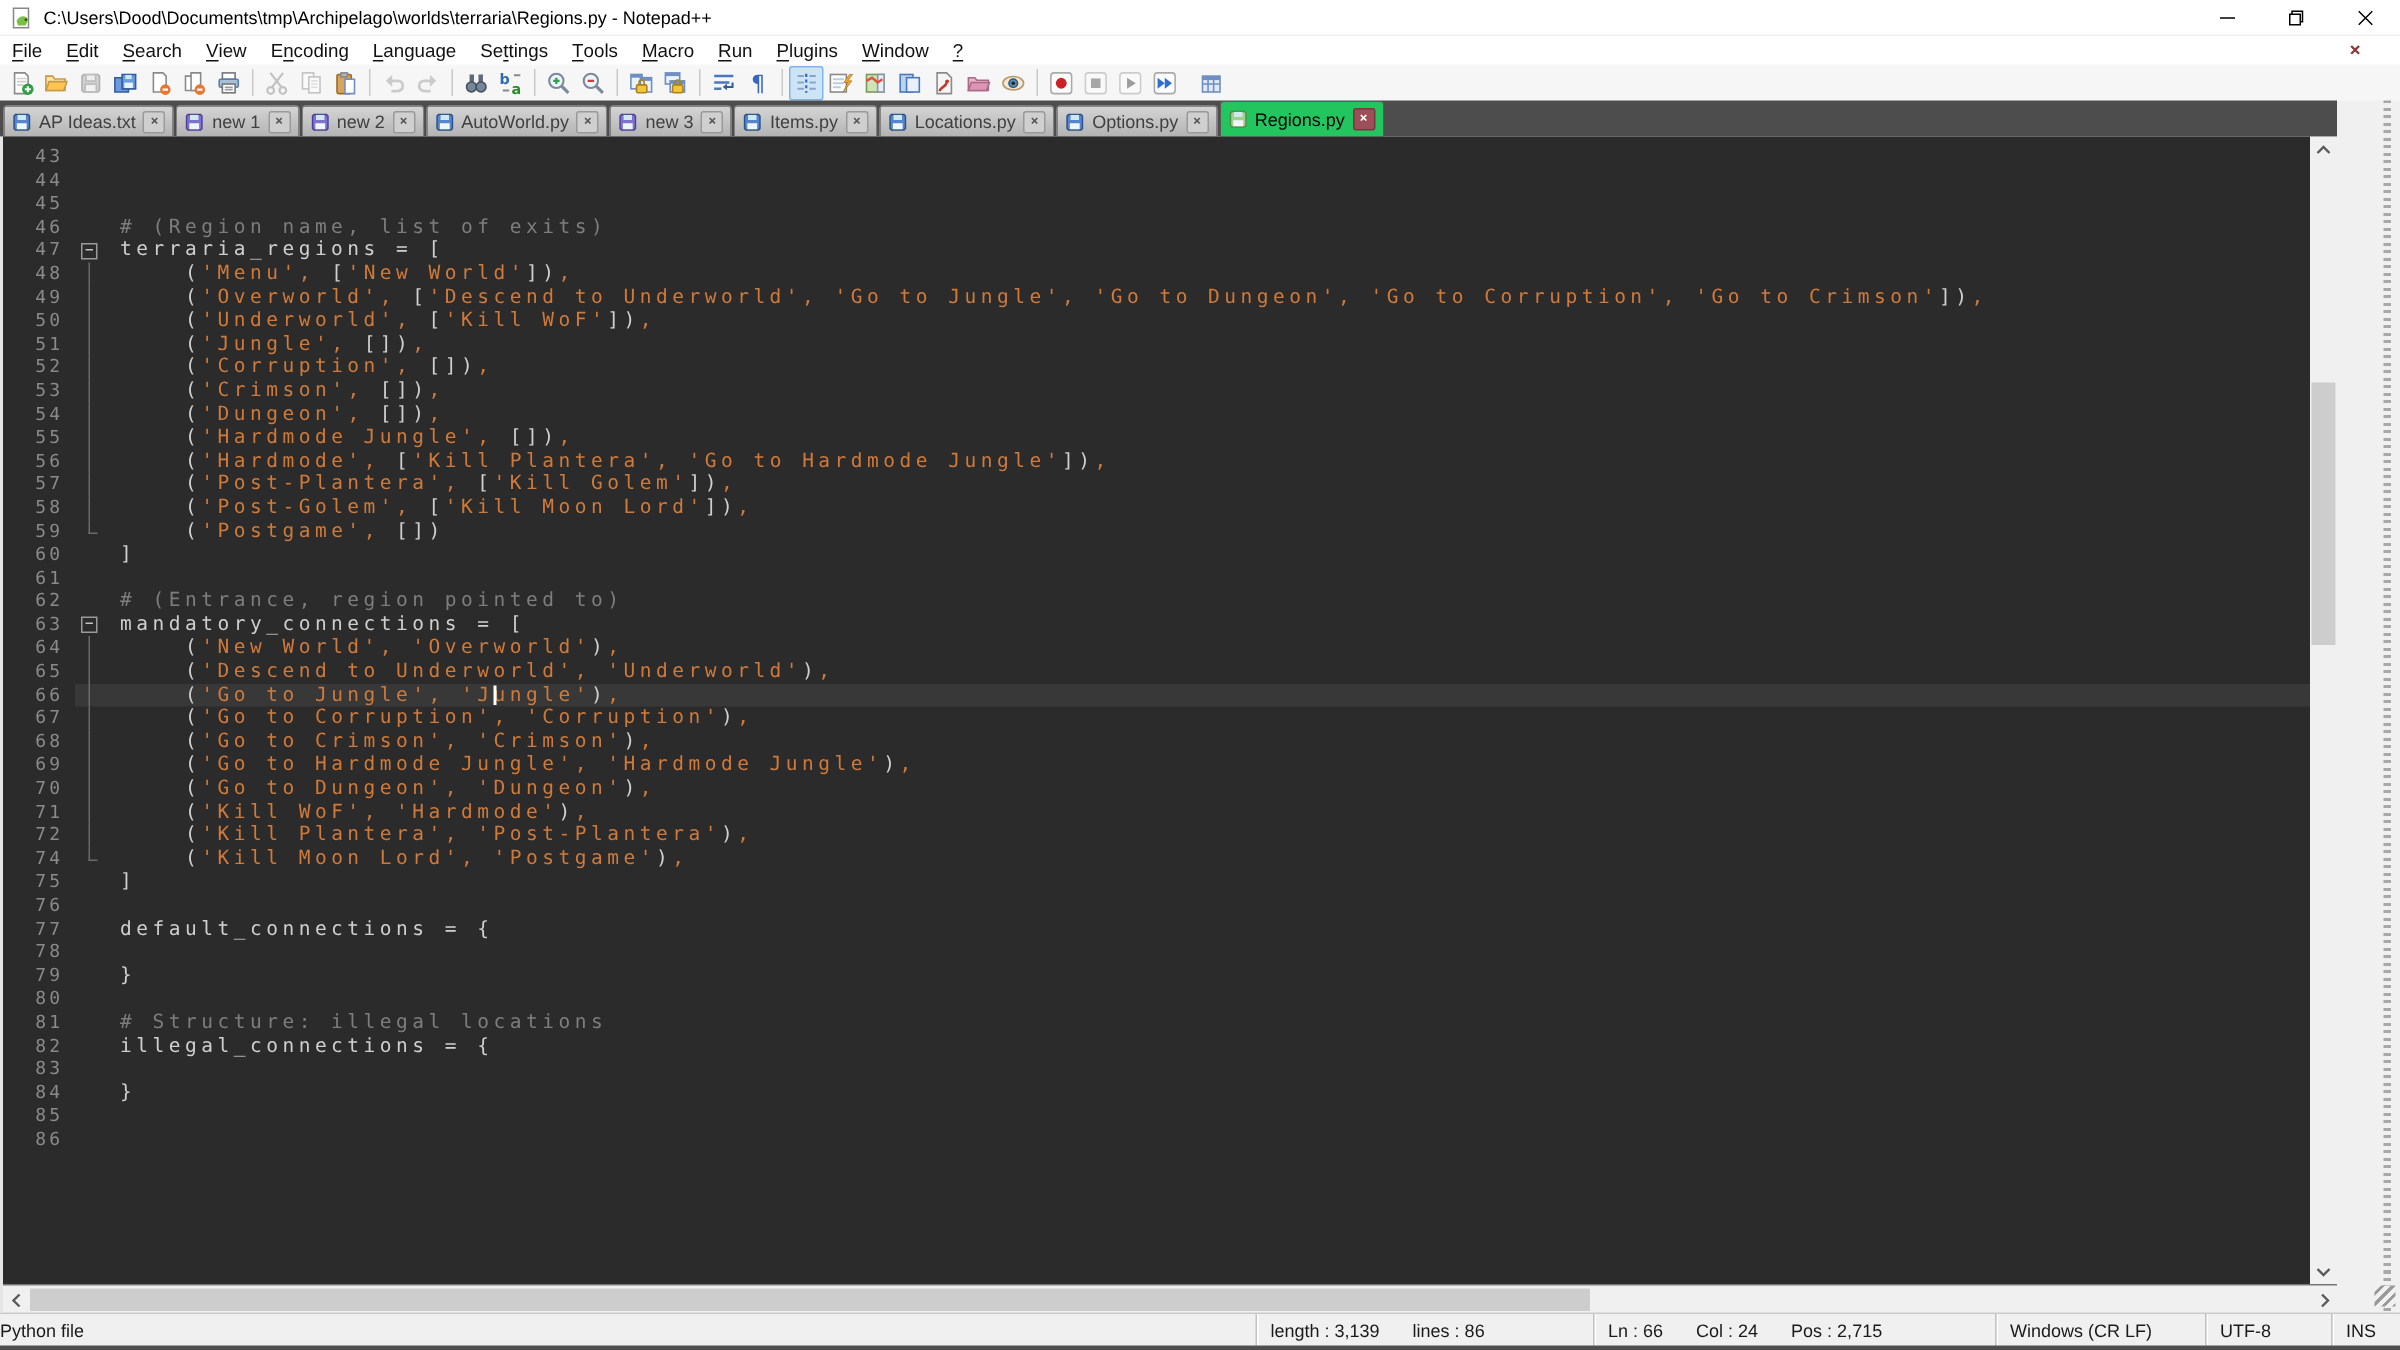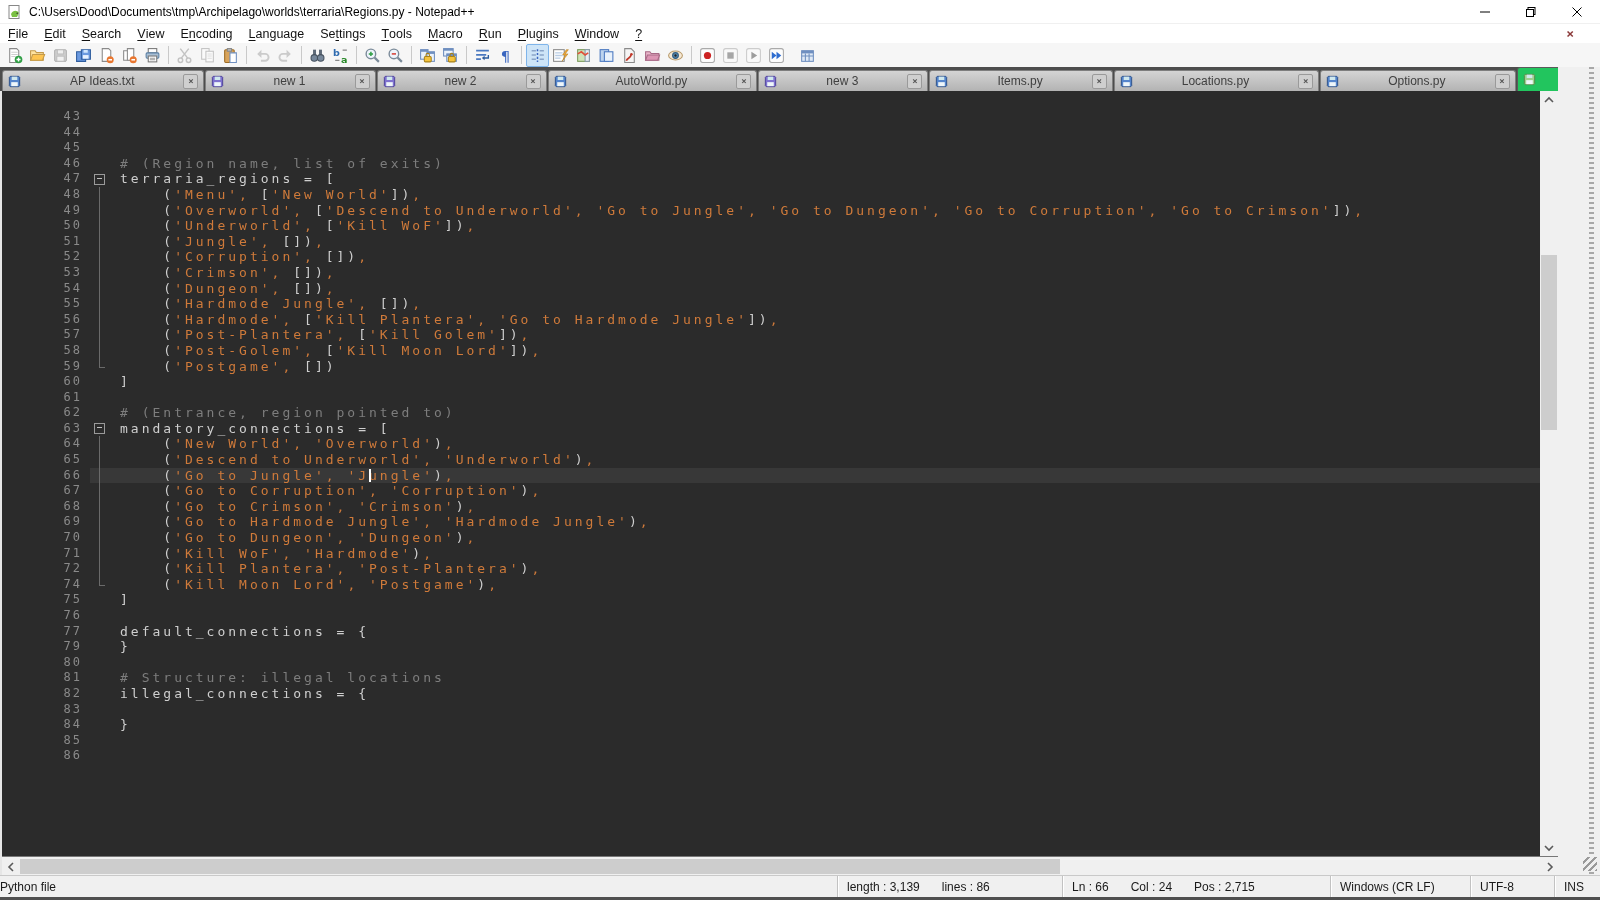--- a/index.html
+++ b/index.html
@@ -32,33 +32,33 @@
   .tbtn svg{display:block;}
   .tbtn.active{background:#cde4f7;border-color:#7eb4ea;}
   .tbtn.disabled svg{filter:grayscale(1);opacity:.55;}
   .tsep{width:1px;height:18px;background:#c9c9c9;margin:0 4px;}
 
   
   .tabbar{position:absolute;left:0;top:67px;width:1558px;height:24px;background:#4d4d4d;
           display:flex;align-items:flex-end;padding-left:2px;box-sizing:border-box;}
   .tab{height:20px;display:flex;align-items:center;background:linear-gradient(#d4d4d4,#b3b3b3);
        border:1px solid #7e7e7e;border-bottom:none;border-radius:3px 3px 0 0;margin-right:1px;
-       padding:0 5px 0 4px;font-size:12px;color:#404040;white-space:nowrap;gap:44px;}
+       padding:0 5px 0 4px;font-size:12px;color:#404040;white-space:nowrap;}
   .tab .flop{width:15px;height:15px;margin-right:4px;display:inline-flex;}
   .tab .tlabel{margin-right:5px;}
   .tab .tclose{width:13px;height:13px;border:1px solid #9a9a9a;background:#cfcfcf;border-radius:2px;
        display:flex;align-items:center;justify-content:center;font-size:9px;line-height:1;color:#555;
        font-family:"DejaVu Sans Mono",monospace;font-weight:bold;}
   .tab.active{height:23px;background:#22c55e;color:#000;border-color:#5a5a5a;}
   .tab.active .tclose{background:#9c4f58;border-color:#7c3640;color:#fff;}
 
   
   .editor{position:absolute;left:0;top:91px;width:1558px;height:765px;background:var(--ed-bg,#2b2b2b);}
   .left-edge{position:absolute;left:0;top:91px;height:784px;width:2px;background:#e6e6e6;z-index:5;}
-  .code-scroll{position:absolute;left:2px;top:12px;width:1538px;height:765px;overflow:hidden;padding-top:6px;box-sizing:border-box;margin-left:40px;}
+  .code-scroll{position:absolute;left:2px;top:0;width:1538px;height:765px;overflow:hidden;padding-top:6px;box-sizing:border-box;}
   .row{display:flex;height:15.6px;align-items:stretch;}
   .ln{width:40px;text-align:right;padding-right:8px;flex:none;color:var(--ed-ln,#8a8a8a);
       font-family:"DejaVu Sans Mono",monospace;font-size:12px;line-height:15.6px;letter-spacing:2px;}
   .fold{width:18px;flex:none;display:flex;align-items:center;justify-content:center;position:relative;}
   .txt{flex:1;position:relative;padding-left:12px;white-space:pre;color:var(--ed-fg,#cfcfcf);
        font-family:"DejaVu Sans Mono",monospace;font-size:13px;line-height:15.6px;letter-spacing:3px;}
   .row.cur .fold,.row.cur .txt{background:var(--ed-cur,#373737);}
   .txt .s{color:var(--ed-str,#cf7a3a);}
   .txt .c{color:var(--ed-com,#7d7d7d);}
   .fbox{width:9px;height:9px;border:1px solid #9a9a9a;position:relative;background:var(--ed-bg,#2b2b2b);z-index:2;}
@@ -699,20 +699,25 @@
         </div>
         <div class="row">
           <span class="ln">76</span>
           <span class="fold"></span>
           <span class="txt"></span>
         </div>
         <div class="row">
           <span class="ln">77</span>
           <span class="fold"></span>
           <span class="txt">default_connections = {</span>
+        </div>
+        <div class="row">
+          <span class="ln">78</span>
+          <span class="fold"></span>
+          <span class="txt"></span>
         </div>
         <div class="row">
           <span class="ln">79</span>
           <span class="fold"></span>
           <span class="txt">}</span>
         </div>
         <div class="row">
           <span class="ln">80</span>
           <span class="fold"></span>
           <span class="txt"></span>

